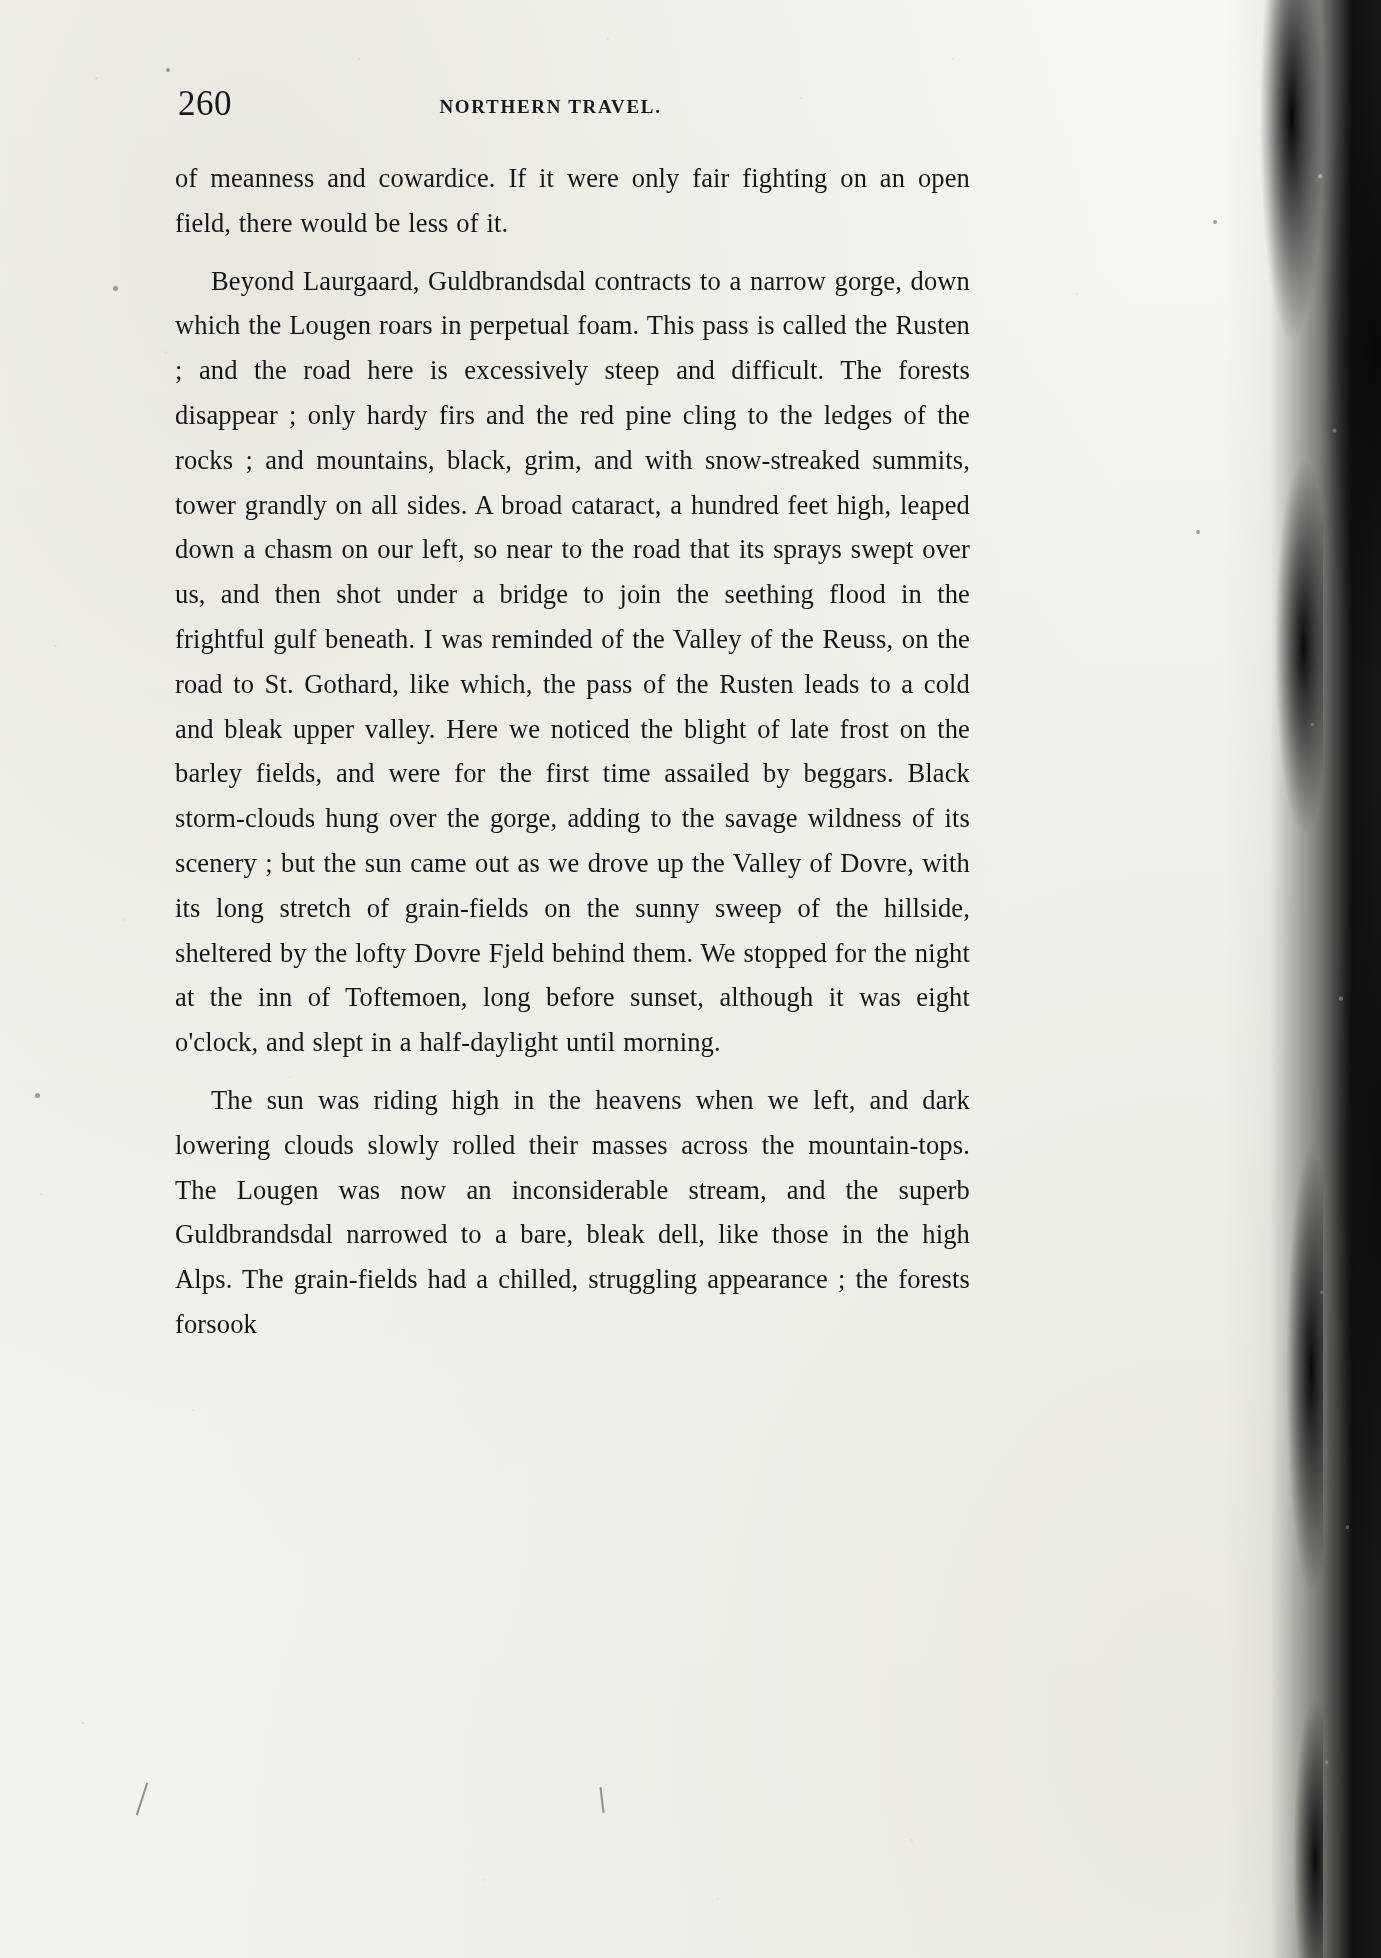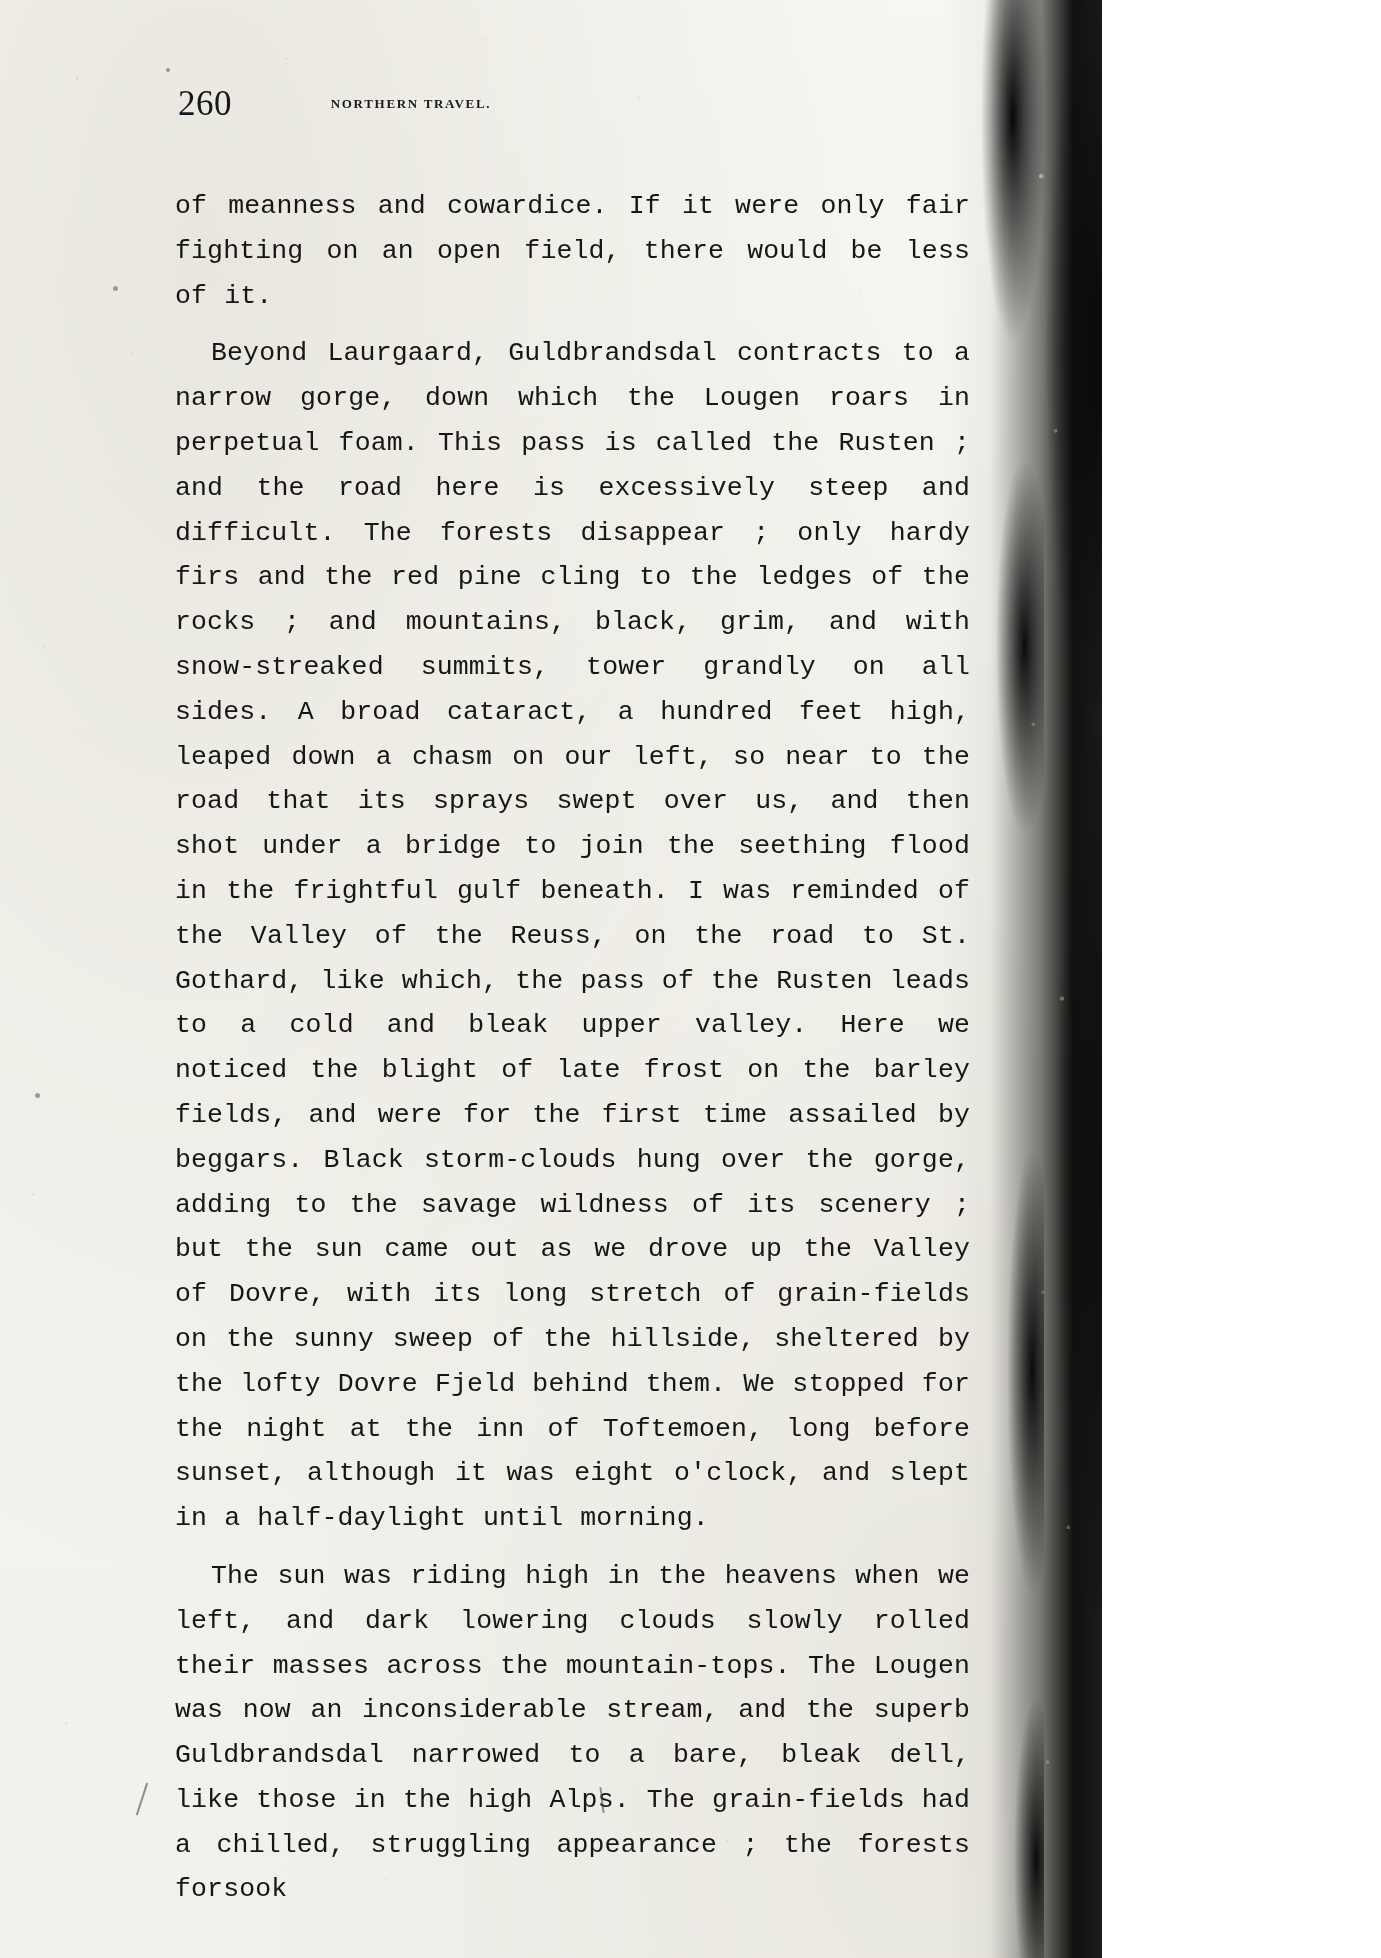--- a/index.html
+++ b/index.html
@@ -10,21 +10,21 @@
     width: 1381px;
     height: 1958px;
     background: #ffffff;
     font-family: "Liberation Serif", serif;
     overflow: hidden;
   }
 
   
   .page {
     position: relative;
-    width: 1102px;
+    width: 1381px;
     height: 1958px;
     background:
       radial-gradient(ellipse at 18% 12%, rgba(228,226,216,0.75) 0%, rgba(246,245,240,0) 55%),
       radial-gradient(ellipse at 85% 88%, rgba(226,224,214,0.55) 0%, rgba(246,245,240,0) 60%),
       linear-gradient(180deg, #f7f6f2 0%, #f4f3ee 40%, #f2f1ec 100%);
     overflow: hidden;
   }
 
   
   .speckle {
@@ -114,35 +114,34 @@
     color: #17161a;
     font-family: "Liberation Serif", serif;
   }
   .head-title {
     position: absolute;
     left: 0;
     right: 0;
     top: 0;
     text-align: center;
     padding-right: 280px;
-    font-size: 13px;
+    font-size: 19px;
     letter-spacing: 1.7px;
     font-weight: bold;
     color: #1a1a1c;
     font-variant: small-caps;
     text-transform: uppercase;
   }
 
   
   .body-col {
     position: absolute;
     left: 175px;
-    top: 184px;
+    top: 156px;
     width: 795px;
-    font-family: Liberation Mono, monospace;
   }
   p.para {
     margin: 0;
     font-size: 26.5px;
     line-height: 44.8px;
     color: #191818;
     text-align: justify;
     text-justify: inter-word;
     letter-spacing: 0.15px;
     word-spacing: 1px;

